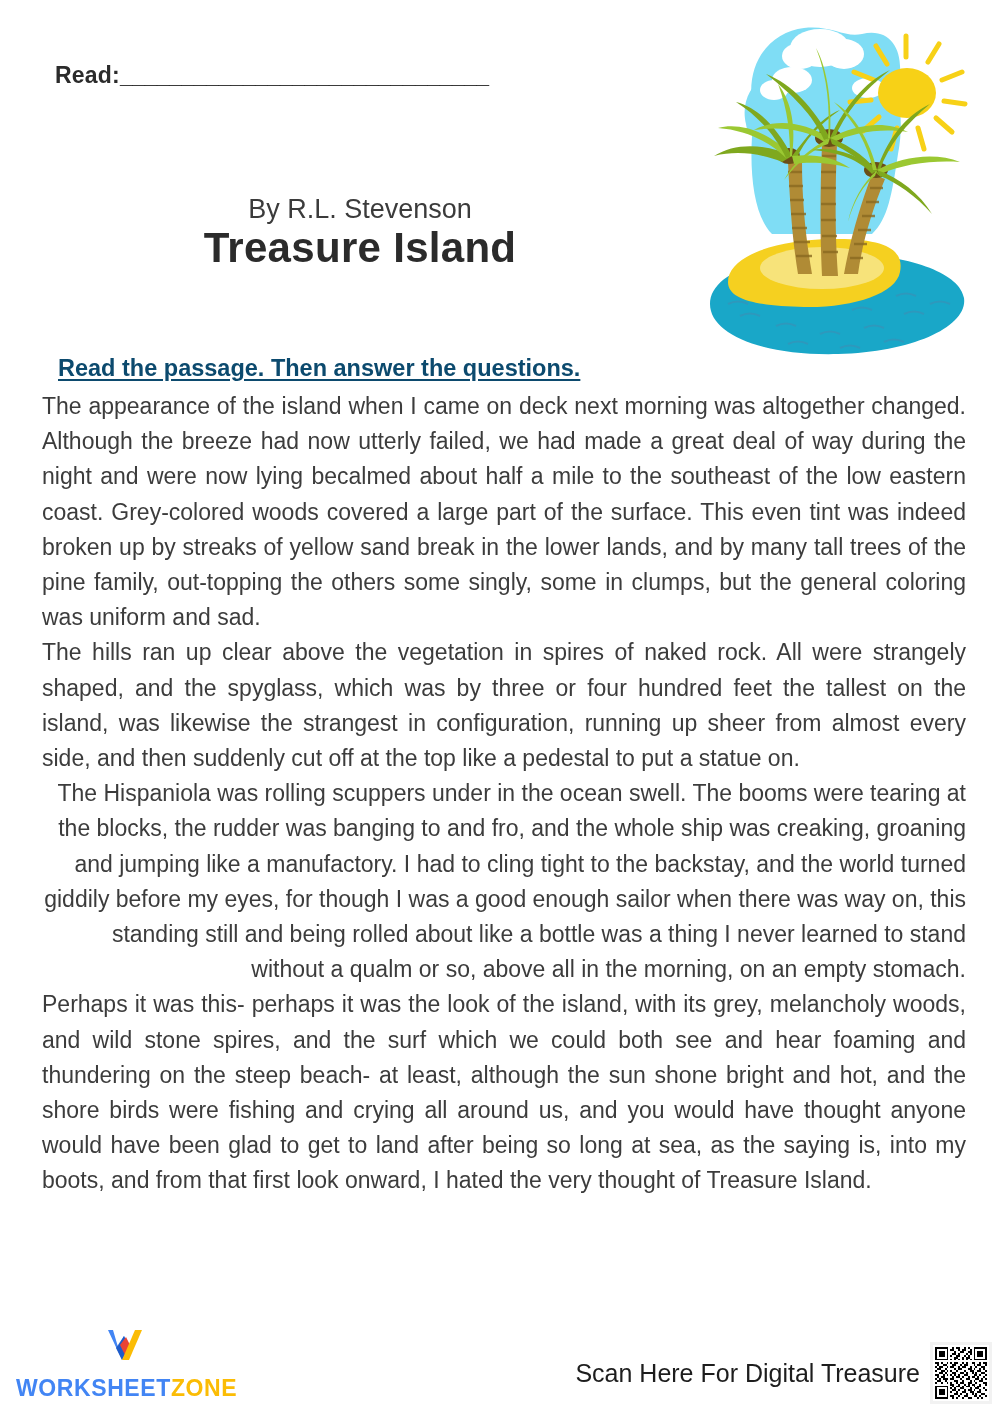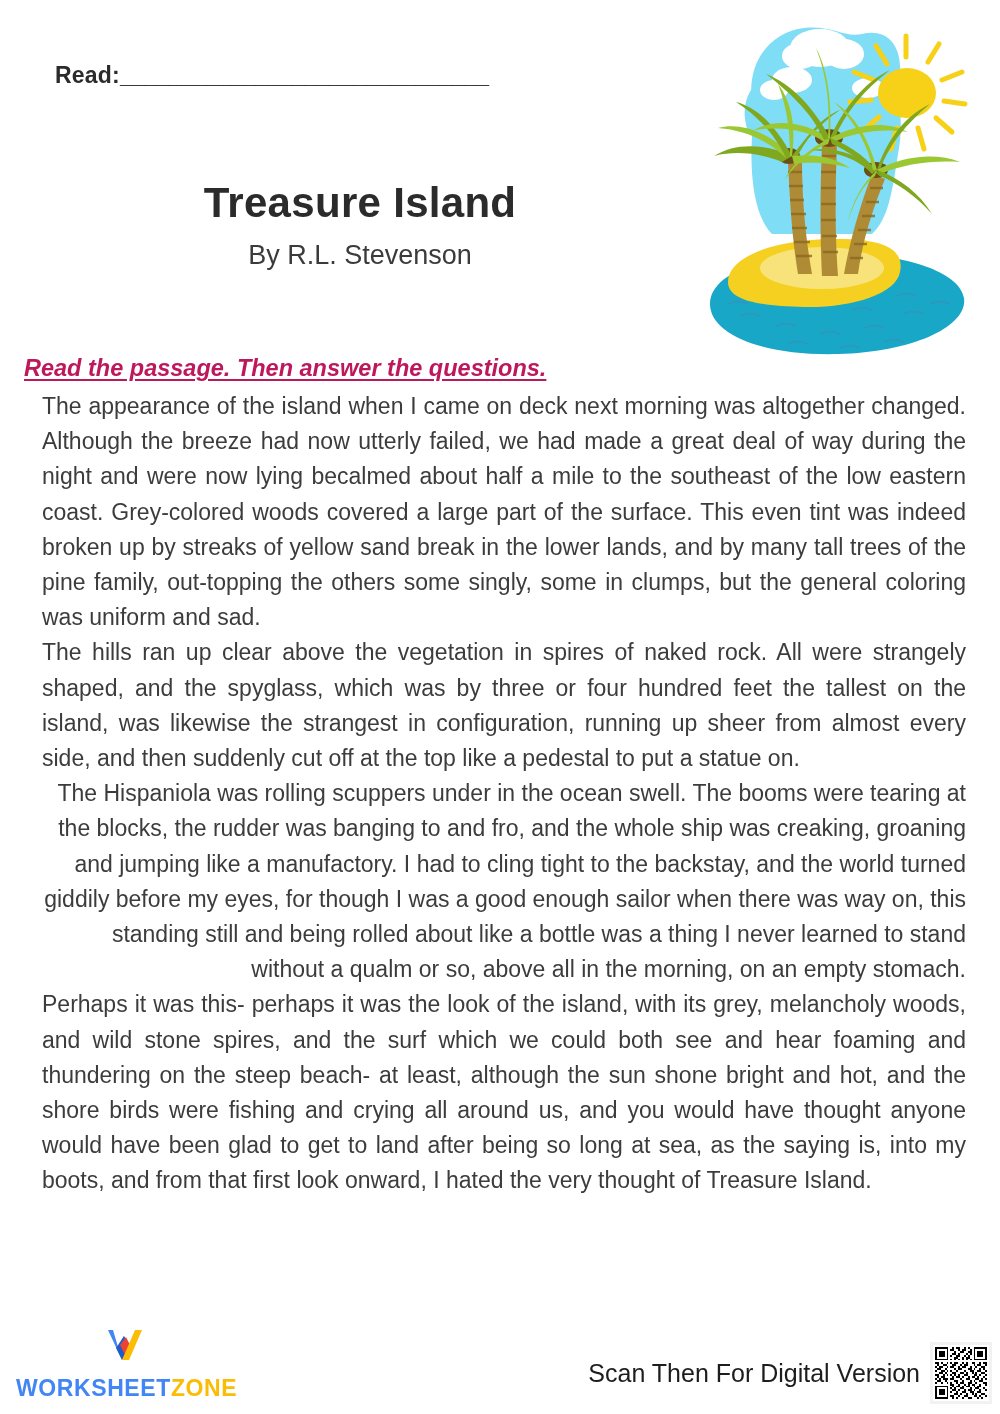--- a/index.html
+++ b/index.html
@@ -60,28 +60,27 @@
     position: absolute;
     right: 8px;
     top: 4px;
     width: 300px;
     height: 370px;
   }
 
   
   #instruction {
     position: absolute;
-    left: 24px;
+    left: 58px;
     top: 355px;
     font-size: 23.5px;
     font-weight: bold;
-    color: #be185d;
+    color: #0c4a6e;
     text-decoration: underline;
     text-underline-offset: 3px;
-    font-style: italic;
   }
   #passage {
     position: absolute;
     left: 42px;
     top: 389px;
     width: 924px;
     font-size: 23px;
     line-height: 35.2px;
     color: #3c3c3c;
   }
@@ -133,22 +132,22 @@
     padding: 3px;
     box-sizing: border-box;
   }
 </style>
 </head>
 <body>
 
 <div id="name-row"><span>Read:</span><span class="name-rule">______________________________</span></div>
 
 <div id="title-block">
+  <div id="doc-author">By R.L. Stevenson</div>
   <div id="doc-title">Treasure Island</div>
-  <div id="doc-author">By R.L. Stevenson</div>
 </div>
 
 <div id="island-art">
   <svg viewBox="0 0 300 370" width="300" height="370" xmlns="http://www.w3.org/2000/svg">
 
     <path d="M62 110 C50 60 78 28 112 24 C140 21 152 34 170 30 C196 24 210 42 208 70
              C206 98 212 120 206 150 C200 190 196 215 180 230 L80 230 C60 210 56 160 62 110 Z" fill="#7FDDF5"></path>
     <path d="M54 120 C48 96 62 74 80 72 C96 70 100 86 96 100 C92 118 78 132 66 132 C58 132 55 128 54 120 Z" fill="#7FDDF5"></path>
 
     <ellipse cx="128" cy="44" rx="30" ry="19" fill="#FFFFFF"></ellipse>
@@ -275,21 +274,21 @@
   <svg width="46" height="40" viewBox="0 0 46 40" xmlns="http://www.w3.org/2000/svg">
     <path d="M4 5 L18 35 L25 22 L20 11 L14 22 L9 5 Z" fill="#4285f4"></path>
     <path d="M20 11 L25 22 L18 35 L12 23 Z" fill="#1a56c4" opacity="0.9"></path>
     <path d="M16 20 L22 32 L27 22 L22 12 Z" fill="#ea4335"></path>
     <path d="M38 5 L25 35 L18 35 L31 5 Z" fill="#fbbc05"></path>
   </svg>
   <div id="logo-word"><span class="w-blue">WORKSHEET</span><span class="w-yellow">ZONE</span></div>
 </div>
 
 <div id="footer-scan">
-  <div id="scan-text">Scan Then For Digital Version</div>
+  <div id="scan-text">Scan Here For Digital Treasure</div>
   <svg id="qr-code" viewBox="0 0 29 29" xmlns="http://www.w3.org/2000/svg" shape-rendering="crispEdges">
     <rect width="29" height="29" fill="#ffffff"></rect>
     <g fill="#000000">
 
       <rect x="1" y="1" width="7" height="1"></rect>
         <rect x="1" y="7" width="7" height="1"></rect>
       <rect x="1" y="1" width="1" height="7"></rect>
         <rect x="7" y="1" width="1" height="7"></rect>
       <rect x="3" y="3" width="3" height="3"></rect>
 

